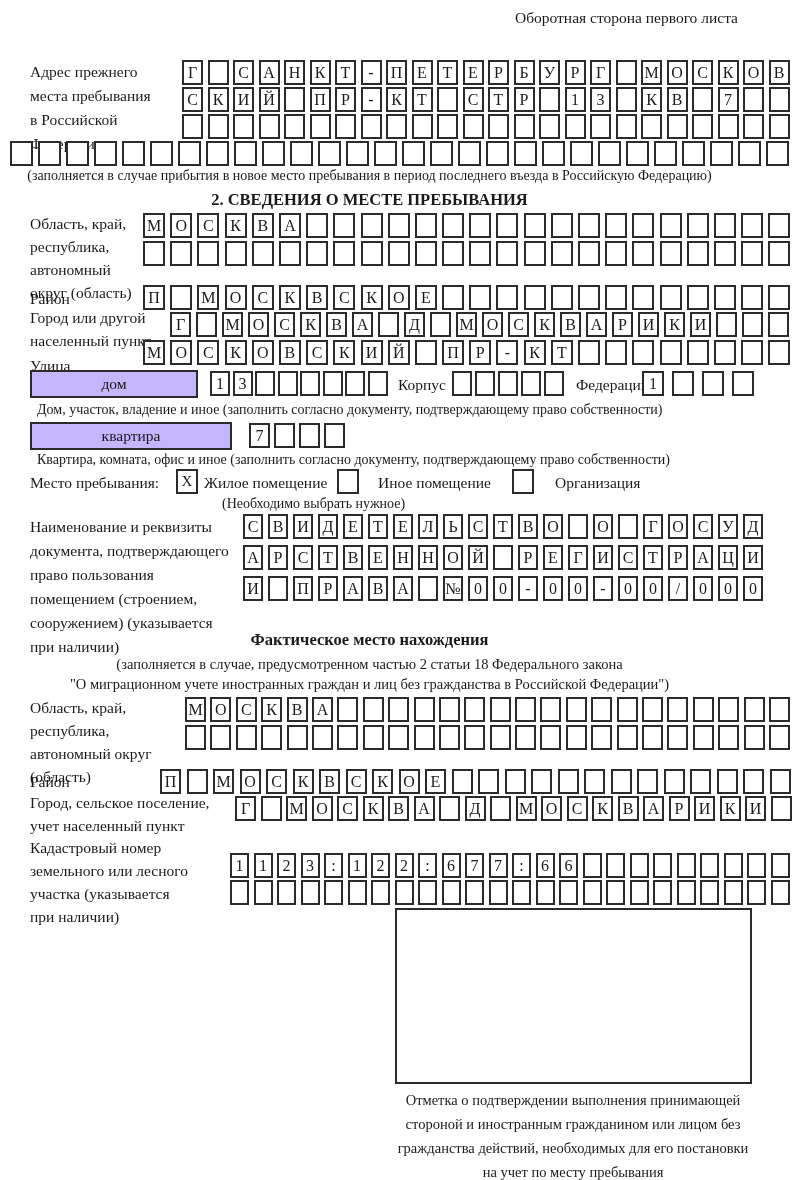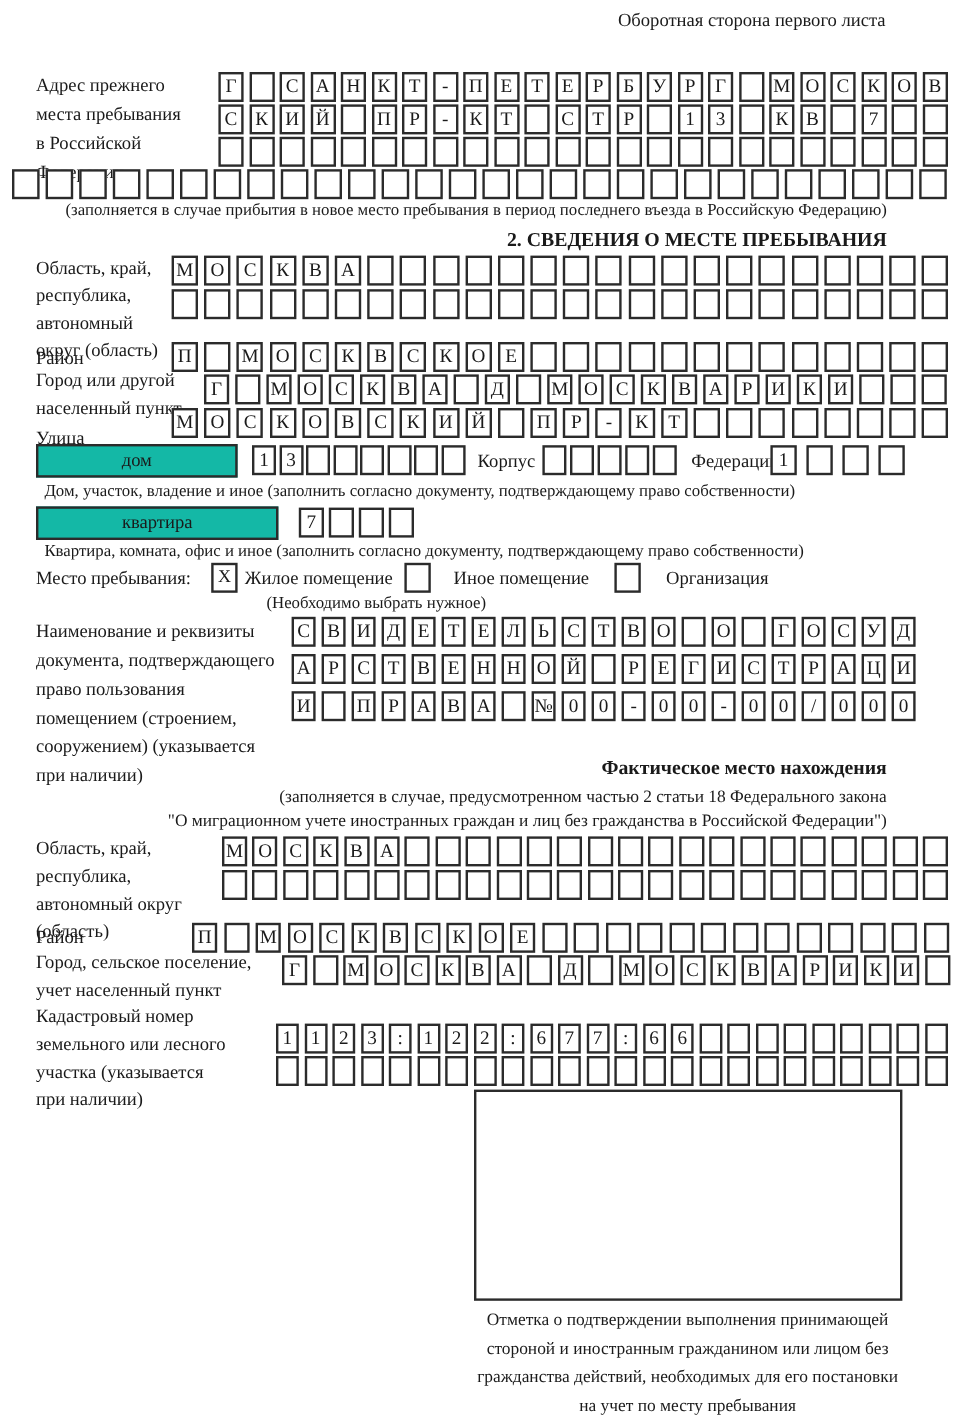--- a/index.html
+++ b/index.html
@@ -3,21 +3,21 @@
 <meta charset="utf-8">
 <style>
   html,body{margin:0;padding:0;background:#fff;}
   #form{
     position:relative;width:800px;height:1180px;background:#fff;
     font-family:"Liberation Serif","DejaVu Serif",serif;color:#1a1a1a;overflow:hidden;
   }
   .abs{position:absolute;}
   .lbl{font-size:15.5px;line-height:23px;white-space:nowrap;}
   .note{font-size:14px;white-space:nowrap;}
-  .center{left:0;width:739px;text-align:right;}
+  .center{left:0;width:739px;text-align:center;}
   .heading{font-weight:bold;font-size:16.5px;}
   .cellrow{position:absolute;display:flex;}
   .cell{
     box-sizing:border-box;flex:none;height:25px;border:2px solid #2b2b2b;background:#fff;
     text-align:center;font-size:16px;line-height:21px;overflow:hidden;
   }
   .r-addr{gap:4.5px}.r-addr .cell{width:21px}
   .r-full{gap:5px}.r-full .cell{width:23px}
   .r-wide{gap:5.2px}.r-wide .cell{width:22px}
   .r-city{gap:5px}.r-city .cell{width:21px}
@@ -25,21 +25,21 @@
   .r-freg{gap:4.4px}.r-freg .cell{width:21px}
   .r-fdis{gap:5.5px}.r-fdis .cell{width:21px}
   .r-fcity{gap:4.5px}.r-fcity .cell{width:21px}
   .r-cad{gap:4.5px}.r-cad .cell{width:19px}
   .r-house{gap:2.5px}.r-house .cell{width:20px}
   .r-korp{gap:3px}.r-korp .cell{width:20px}
   .r-str{gap:8px}.r-str .cell{width:22px}
   .r-apt{gap:4px}.r-apt .cell{width:21px}
   .labelbox{
     box-sizing:border-box;border:2px solid #2b2b2b;height:28px;
-    display:flex;align-items:center;justify-content:center;font-size:15.5px;background:#14b8a6;
+    display:flex;align-items:center;justify-content:center;font-size:15.5px;background:#c4b5fd;
   }
   .chk{
     box-sizing:border-box;width:22px;height:25px;border:2px solid #2b2b2b;background:#fff;
     text-align:center;font-size:15px;line-height:21px;
   }
   .stamp{box-sizing:border-box;border:2px solid #2b2b2b;background:#fff;}
   .cap{font-size:14.5px;line-height:24px;text-align:center;}
 </style>
 </head>
 <body>

